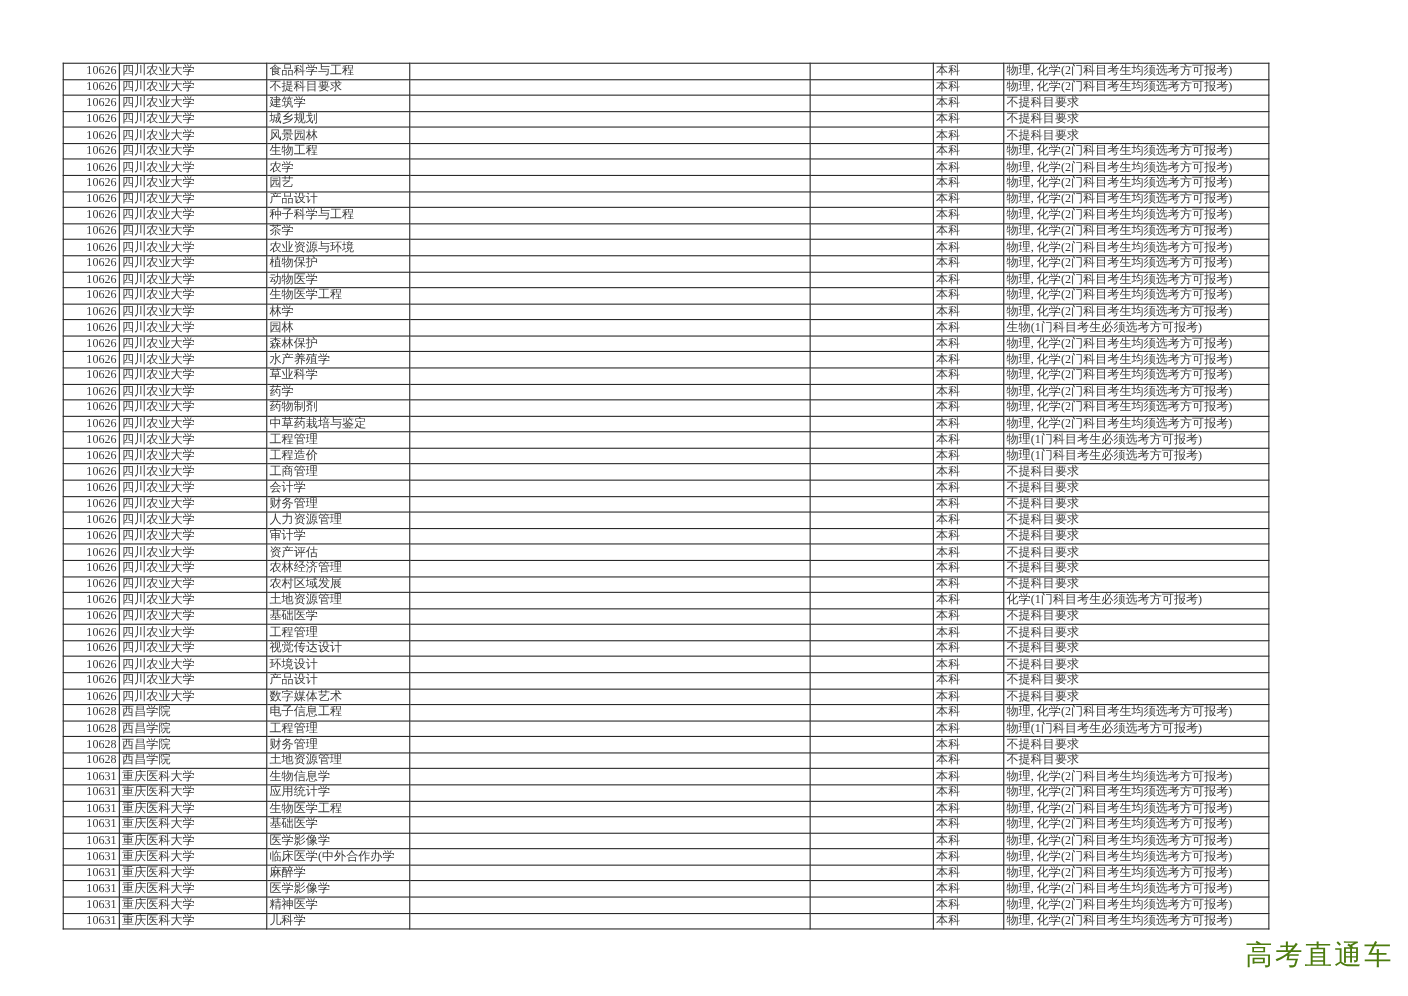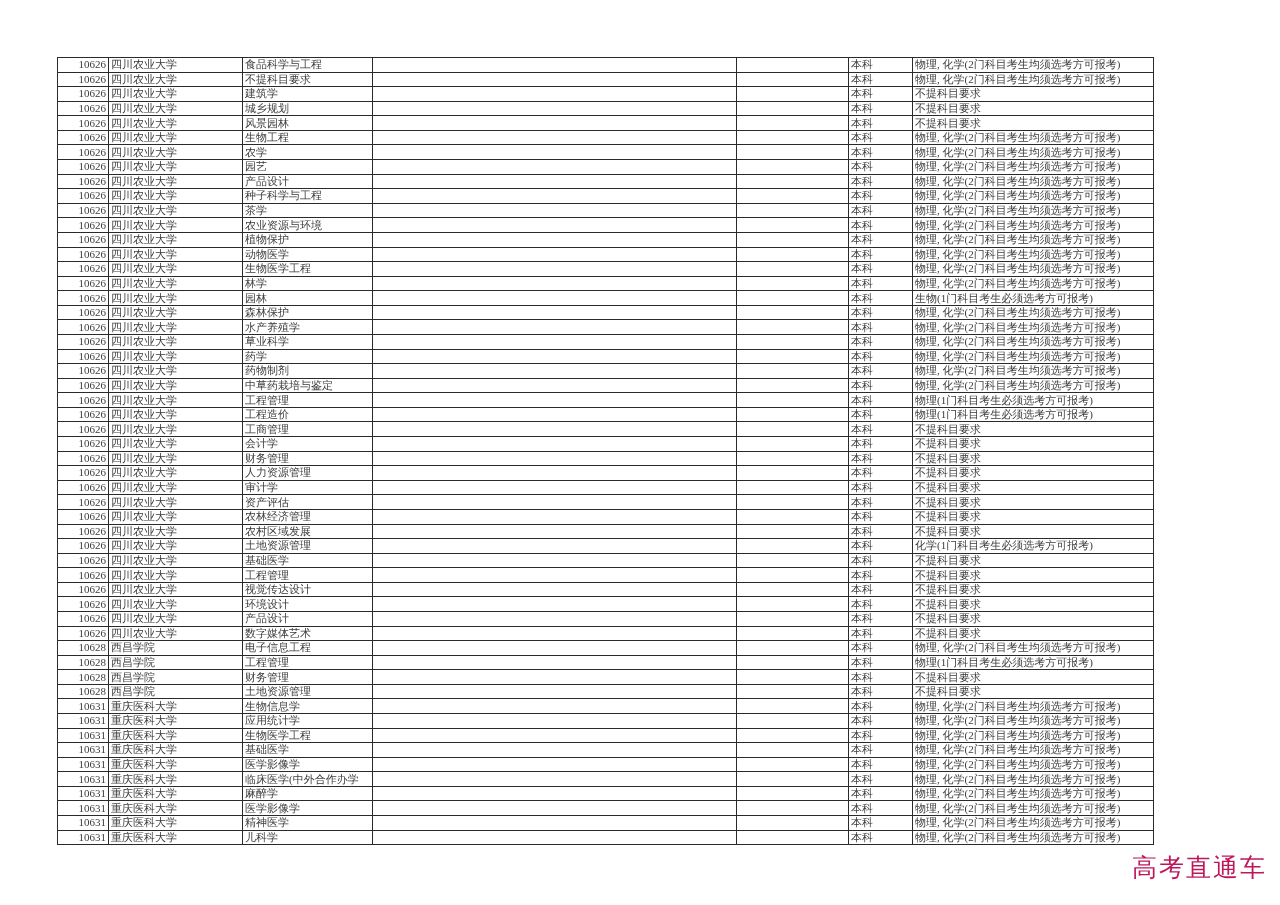--- a/index.html
+++ b/index.html
@@ -30,21 +30,21 @@
     overflow: hidden;
     background: #ffffff;
   }
   td.col-code { text-align: right; padding-right: 4px; }
   td.col-univ, td.col-major, td.col-level, td.col-req { text-align: left; }
   .watermark {
     position: absolute;
     top: 851px; right: 13px;
     font-size: 25px;
     letter-spacing: 2px;
-    color: #be185d;
+    color: #4d7c0f;
     font-family: "Liberation Sans", "DejaVu Sans", sans-serif;
   }
 </style>
 </head>
 <body>
 
 <div class="sheet">
 
   <table class="req-table">
     <colgroup>

